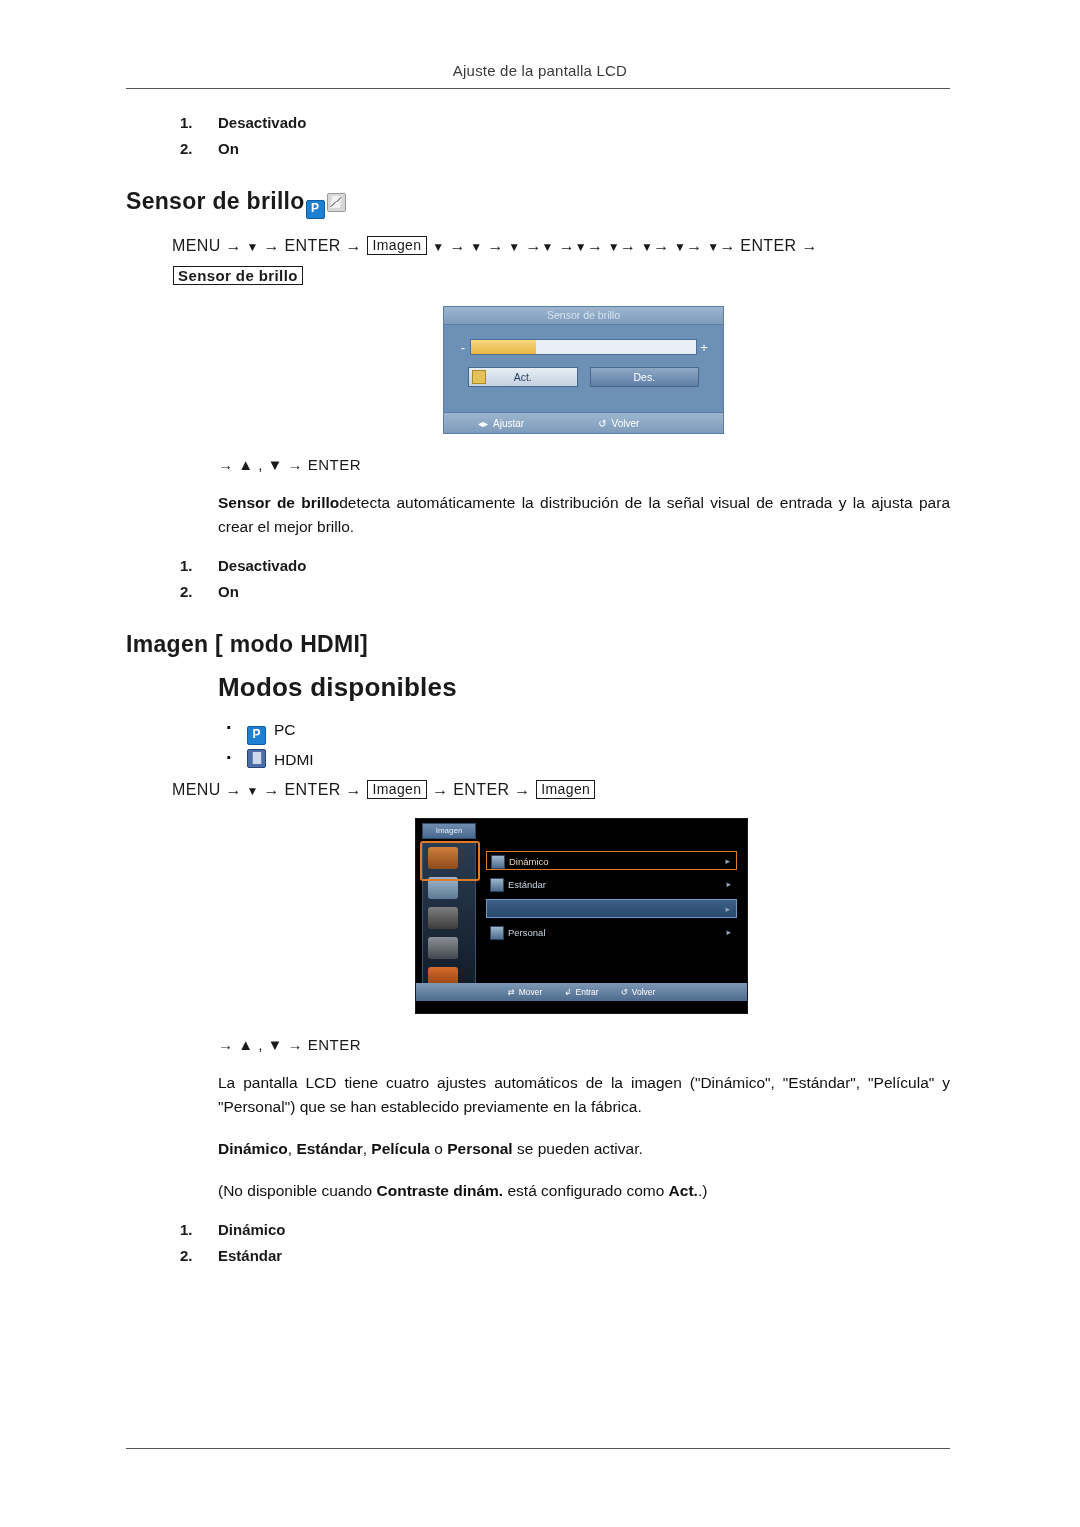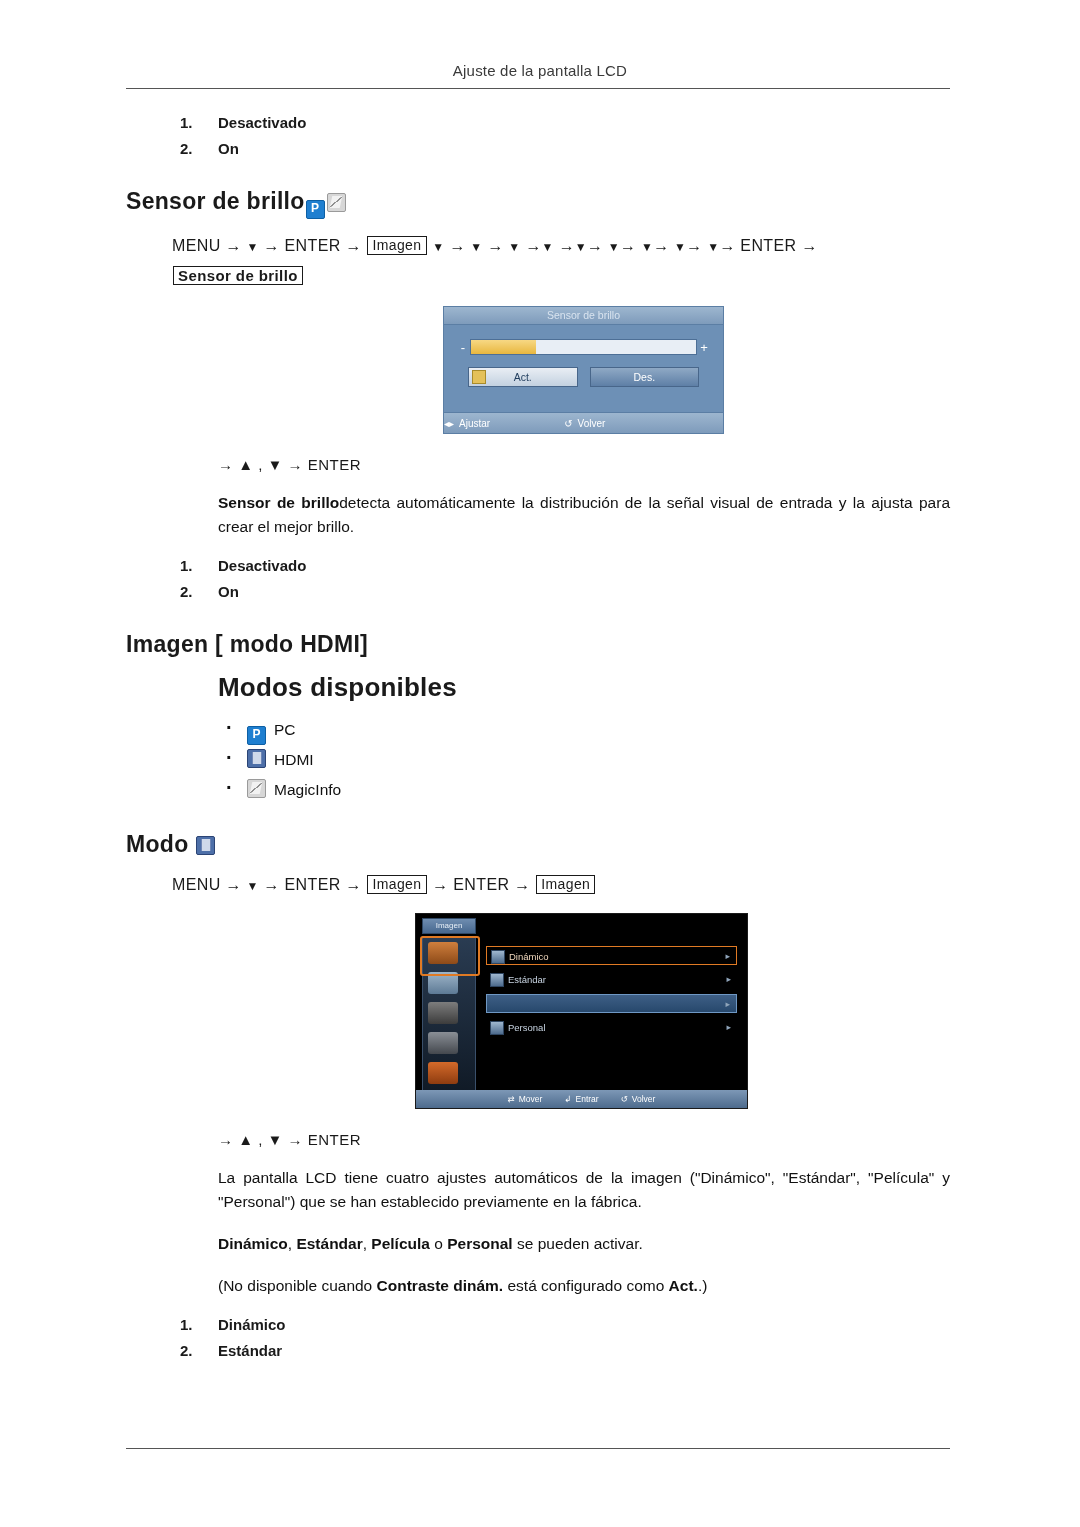--- a/index.html
+++ b/index.html
@@ -281,21 +281,21 @@
     position: absolute;
     left: 0; right: 0; bottom: 0;
     height: 20px;
     background: linear-gradient(#9db6cf, #7e9bbb);
     border-top: 1px solid #5b7ea4;
     display: flex;
     align-items: center;
     color: #ffffff;
     font-size: 10px;
   }
-  .osd1 .foot .f1 { }
+  .osd1 .foot .f1 { margin-left: 34px; }
   .osd1 .foot .f2 { margin-left: 74px; }
   .osd1 .foot .gl { margin-right: 5px; }
 
   
   .osd2 {
     position: relative;
     width: 333px;
     height: 196px;
     margin: 12px 0 0 289px;
     background: #000000;
@@ -368,21 +368,21 @@
   .osd2 .r2 { top: 58px; background: linear-gradient(#3e5f86, #27486c); border: 1px solid #6f98c4; color: #ffffff; }
   .osd2 .r3 { top: 82px; }
   .osd2 .row .arrow {
     position: absolute;
     right: 6px;
     color: #8fa4ba;
     font-size: 9px;
   }
   .osd2 .foot {
     position: absolute;
-    left: 0; right: 0; bottom: 0;
+    left: 0; right: 0; bottom: 12px;
     height: 18px;
     background: linear-gradient(#7d98b6, #4d6b8d);
     display: flex;
     align-items: center;
     justify-content: center;
     gap: 22px;
     color: #ffffff;
     font-size: 8.5px;
   }
   .osd2 .foot span .gl { margin-right: 4px; }
@@ -472,26 +472,22 @@
         <span>On</span>
       </li>
     </ul>
 
     <h1 class="sec">Imagen [ modo HDMI]</h1>
     <h2 class="sub">Modos disponibles</h2>
 
     <ul class="bullets">
       <li><span class="badge badge-p">P</span><span>PC</span></li>
       <li><span class="badge badge-hdmi"></span><span>HDMI</span></li>
-      <li><span class="badge badge-mi"></span><span>MagicInfo</span></li>
     </ul>
 
-    <h1 class="sec">
-      <span>Modo</span> <span class="badge badge-hdmi"></span>
-    </h1>
 
     <div class="menupath indent">
       <span>MENU</span>
       <span class="arw">→</span> <span class="tri-d">▼</span> <span class="arw">→</span>
       <span>ENTER</span>
       <span class="arw">→</span>
       <span class="boxed">Imagen</span>
       <span class="arw">→</span>
       <span>ENTER</span>
       <span class="arw">→</span>

